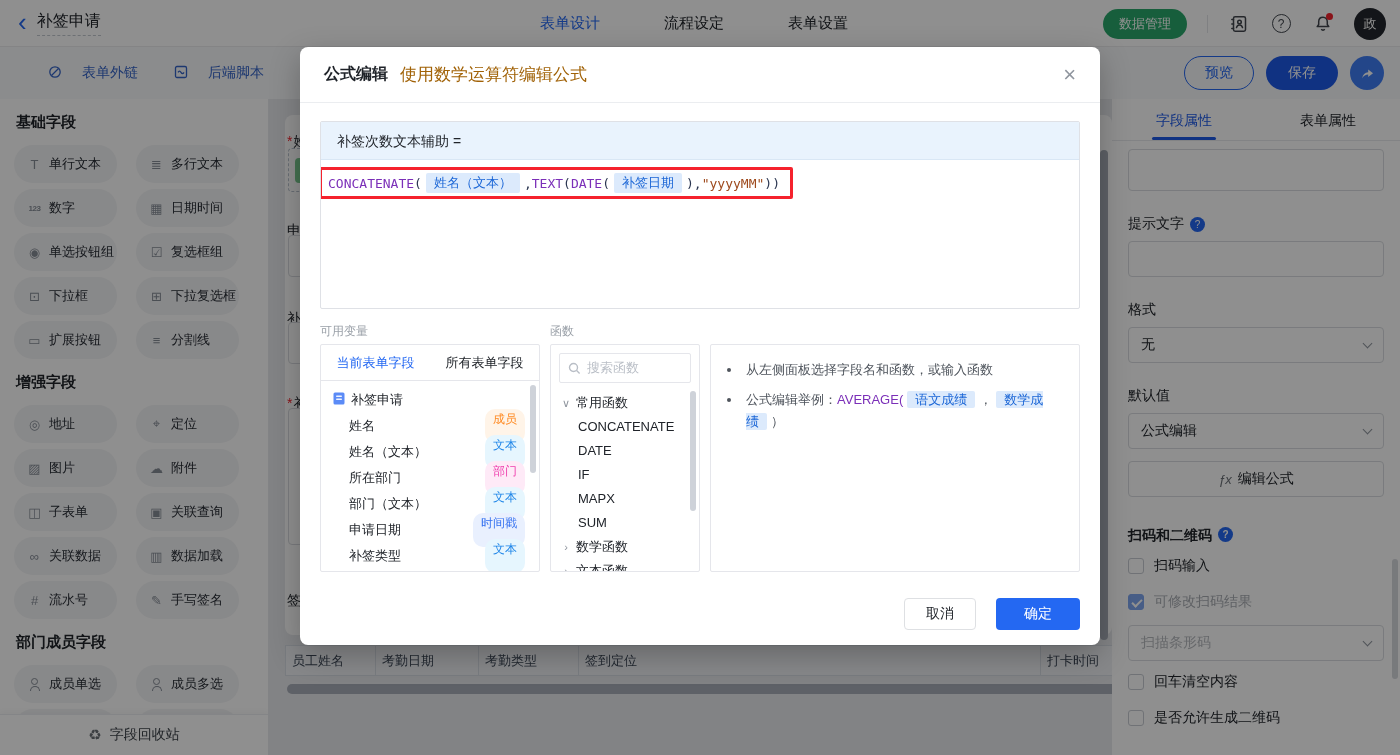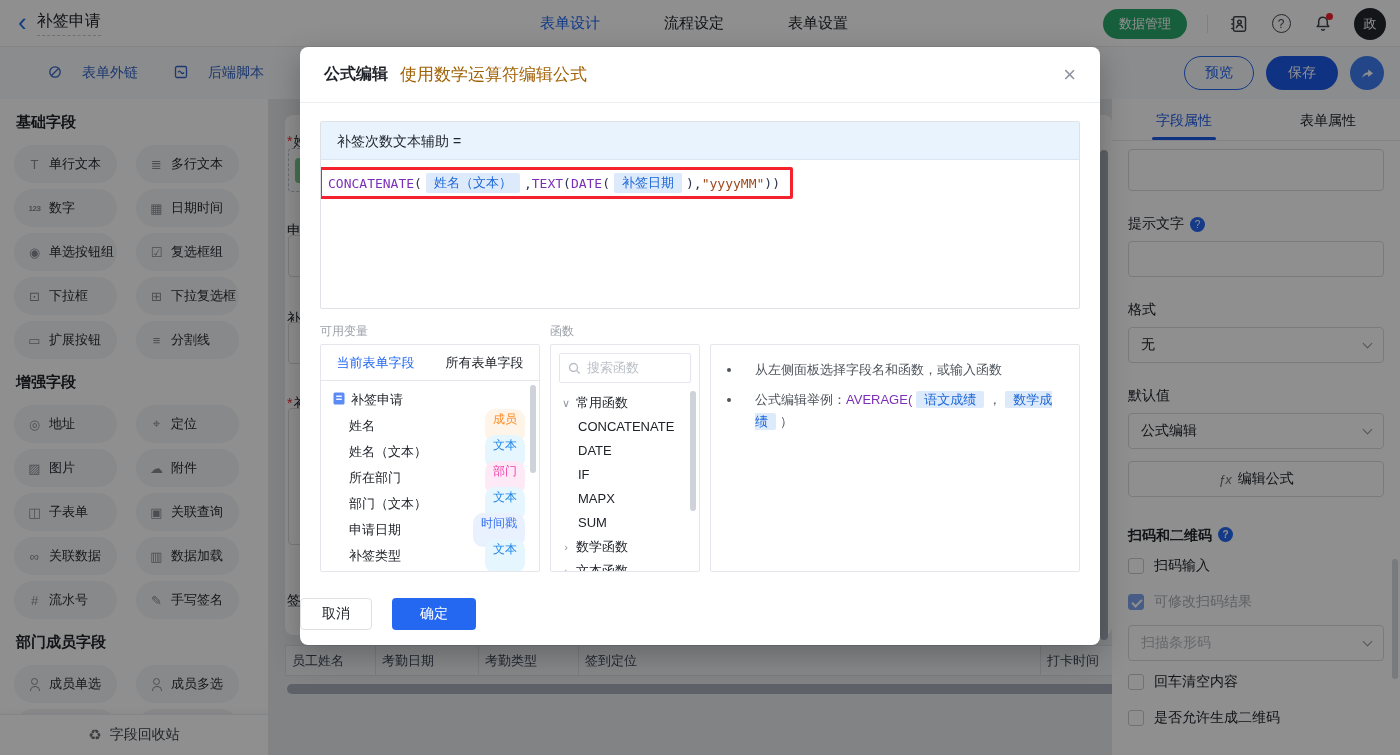--- a/index.html
+++ b/index.html
@@ -123,23 +123,23 @@
 .b-blue{color:#3370f0;background:#e9f0fe}
 .mini-scroll{position:absolute;right:3px;width:6px;border-radius:3px;background:#ced2d9}
 .vs1{top:40px;height:88px}
 .vs2{top:46px;height:120px}
 .f-search{margin:8px;height:30px;border:1px solid #e5e6eb;border-radius:2px;display:flex;align-items:center;gap:6px;padding:0 8px}
 .f-ph{color:#b9bec6;font-size:13px}
 .f-group{height:24px;display:flex;align-items:center;gap:5px;padding:0 10px;font-size:13px;color:#20242a;cursor:pointer}
 .f-chev{color:#8f959e;font-size:11px;width:10px;text-align:center}
 .f-item{height:24px;line-height:24px;padding-left:27px;font-size:13px;color:#20242a;cursor:pointer}
 .hint-panel{padding:14px 16px}
-.hint-li{display:flex;gap:24px;font-size:13px;color:#4e545c;line-height:22px;margin-bottom:8px}
+.hint-li{display:flex;gap:15px;font-size:13px;color:#4e545c;line-height:22px;margin-bottom:8px}
 .hint-li .dot{width:4px;height:4px;border-radius:50%;background:#4e545c;margin-top:9px;flex:none}
-.m-foot{position:absolute;left:0;right:0;bottom:0;height:62px;display:flex;align-items:center;gap:20px;padding-right:20px}
+.m-foot{position:absolute;left:0;right:0;bottom:0;height:62px;display:flex;align-items:center;justify-content:flex-end;gap:20px;padding-right:20px}
 .btn-cancel{width:72px;height:32px;border:1px solid #dee0e3;border-radius:4px;background:#fff;font-size:14px;color:#20242a;cursor:pointer}
 .btn-ok{width:84px;height:32px;border:none;border-radius:4px;background:#2468f2;color:#fff;font-size:14px;cursor:pointer}
 </style>
 </head>
 <body>
 
 <div class="app">
 
   <header class="topbar">
     <div class="tb-left">

